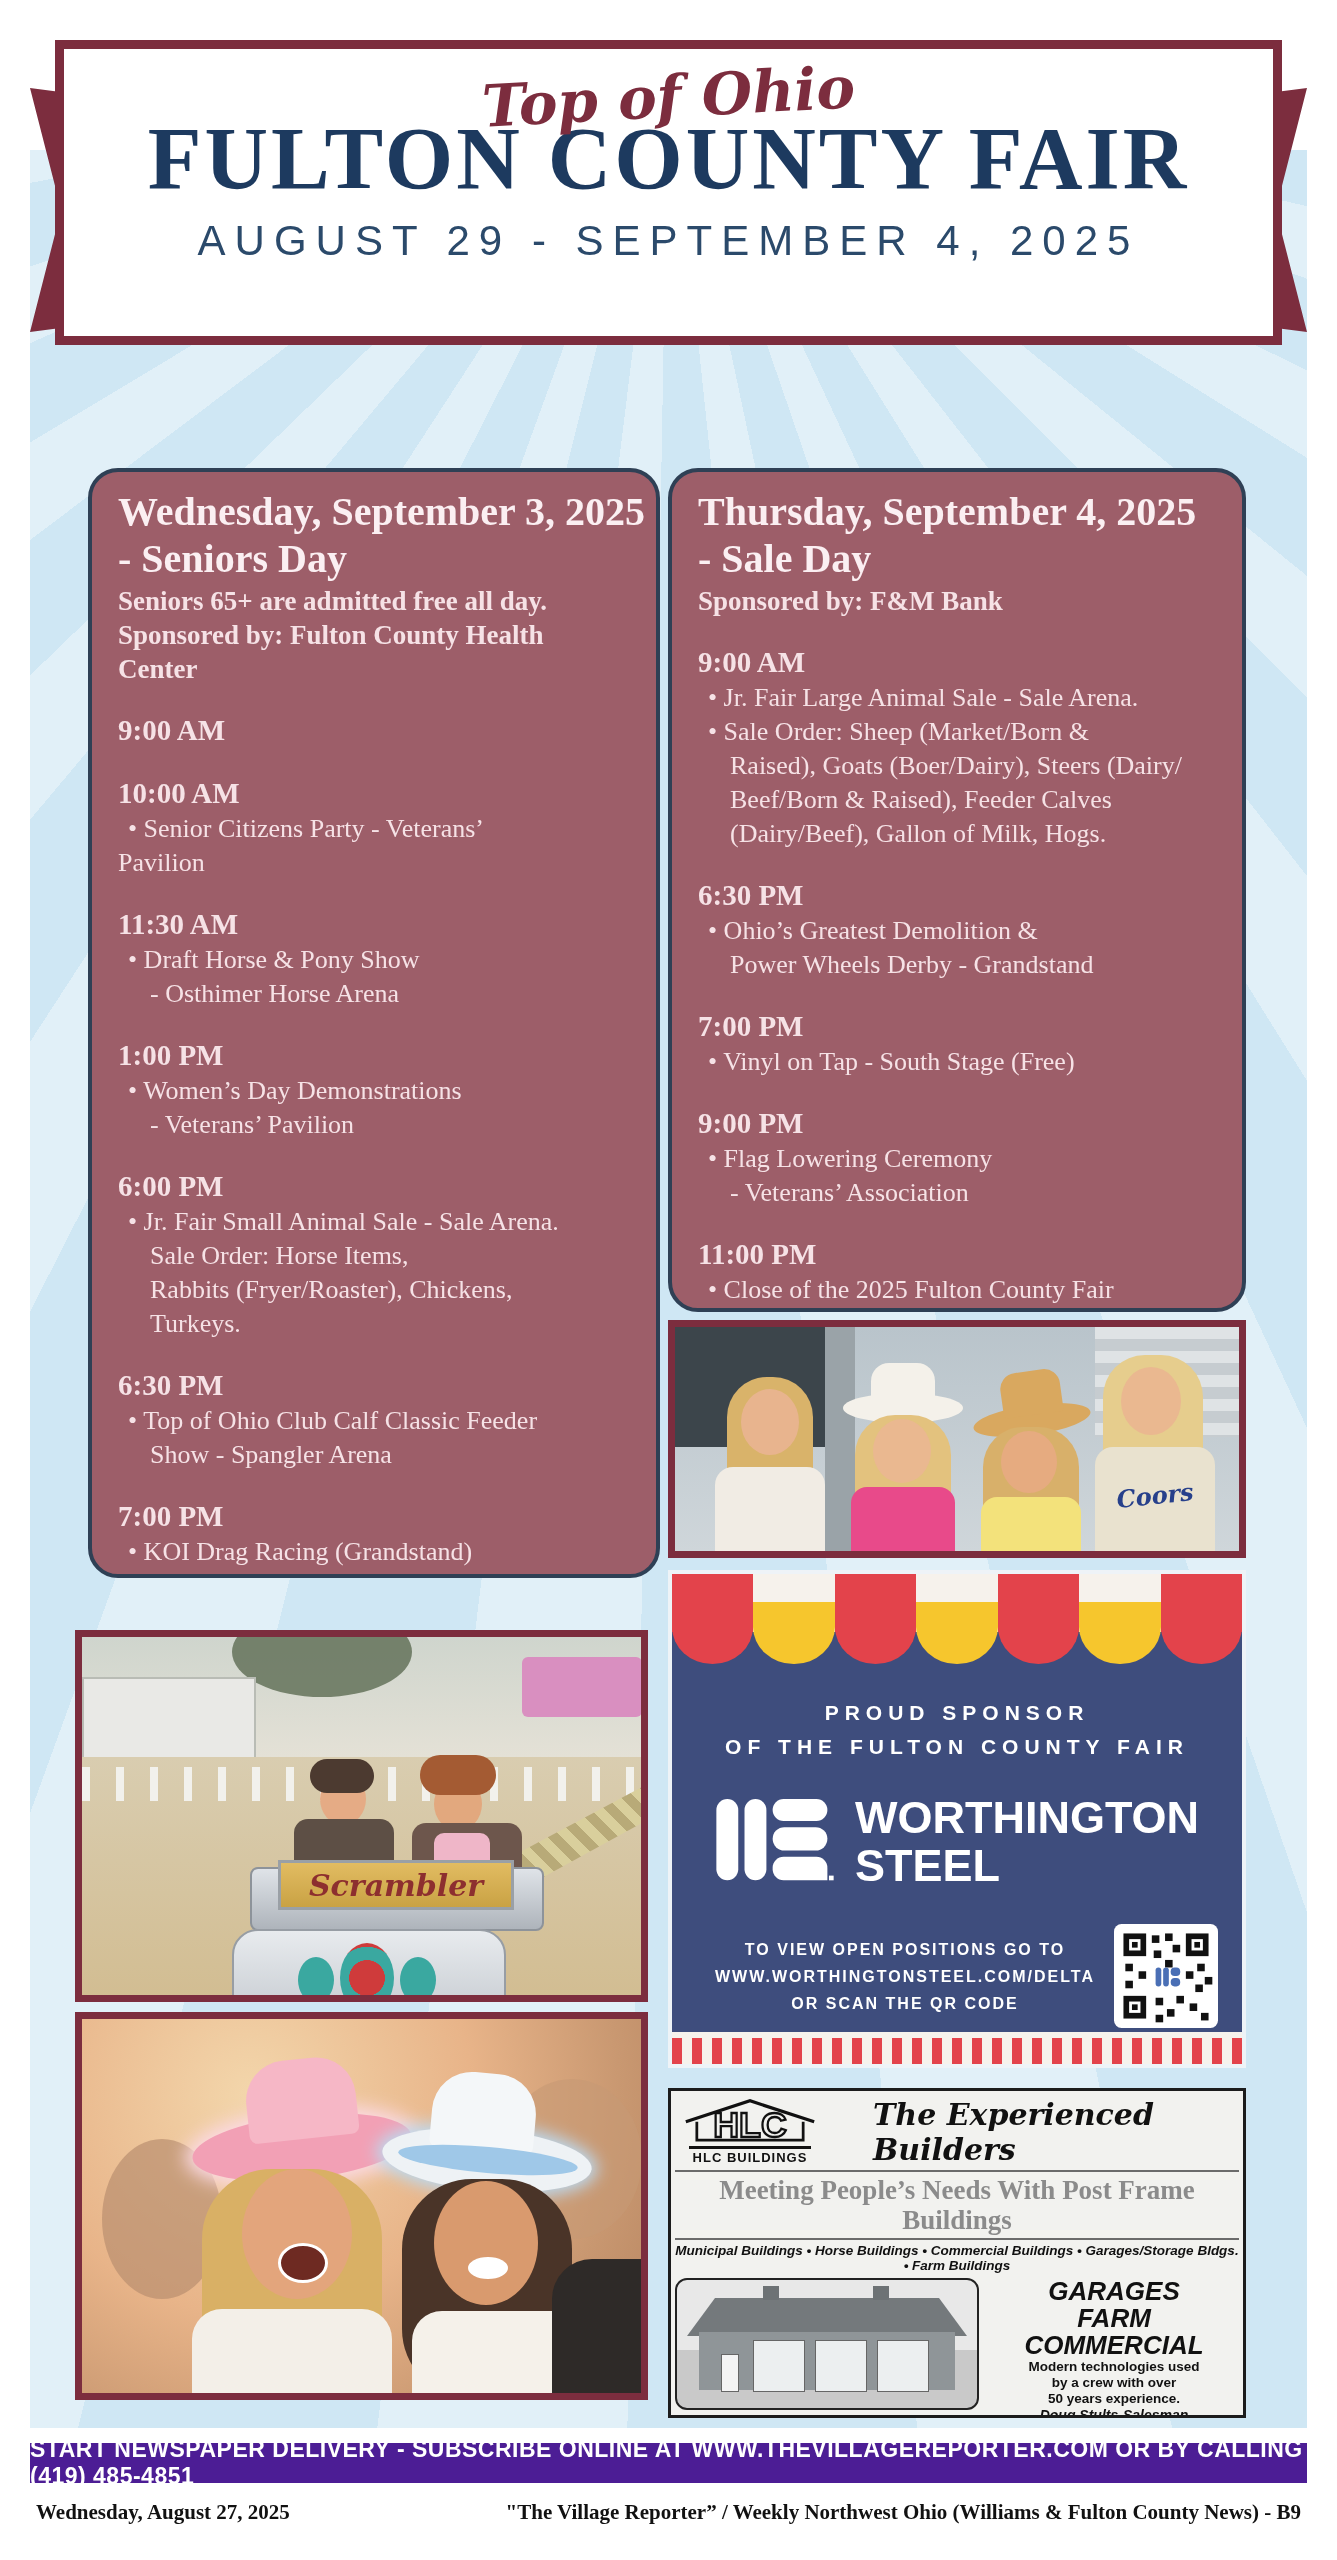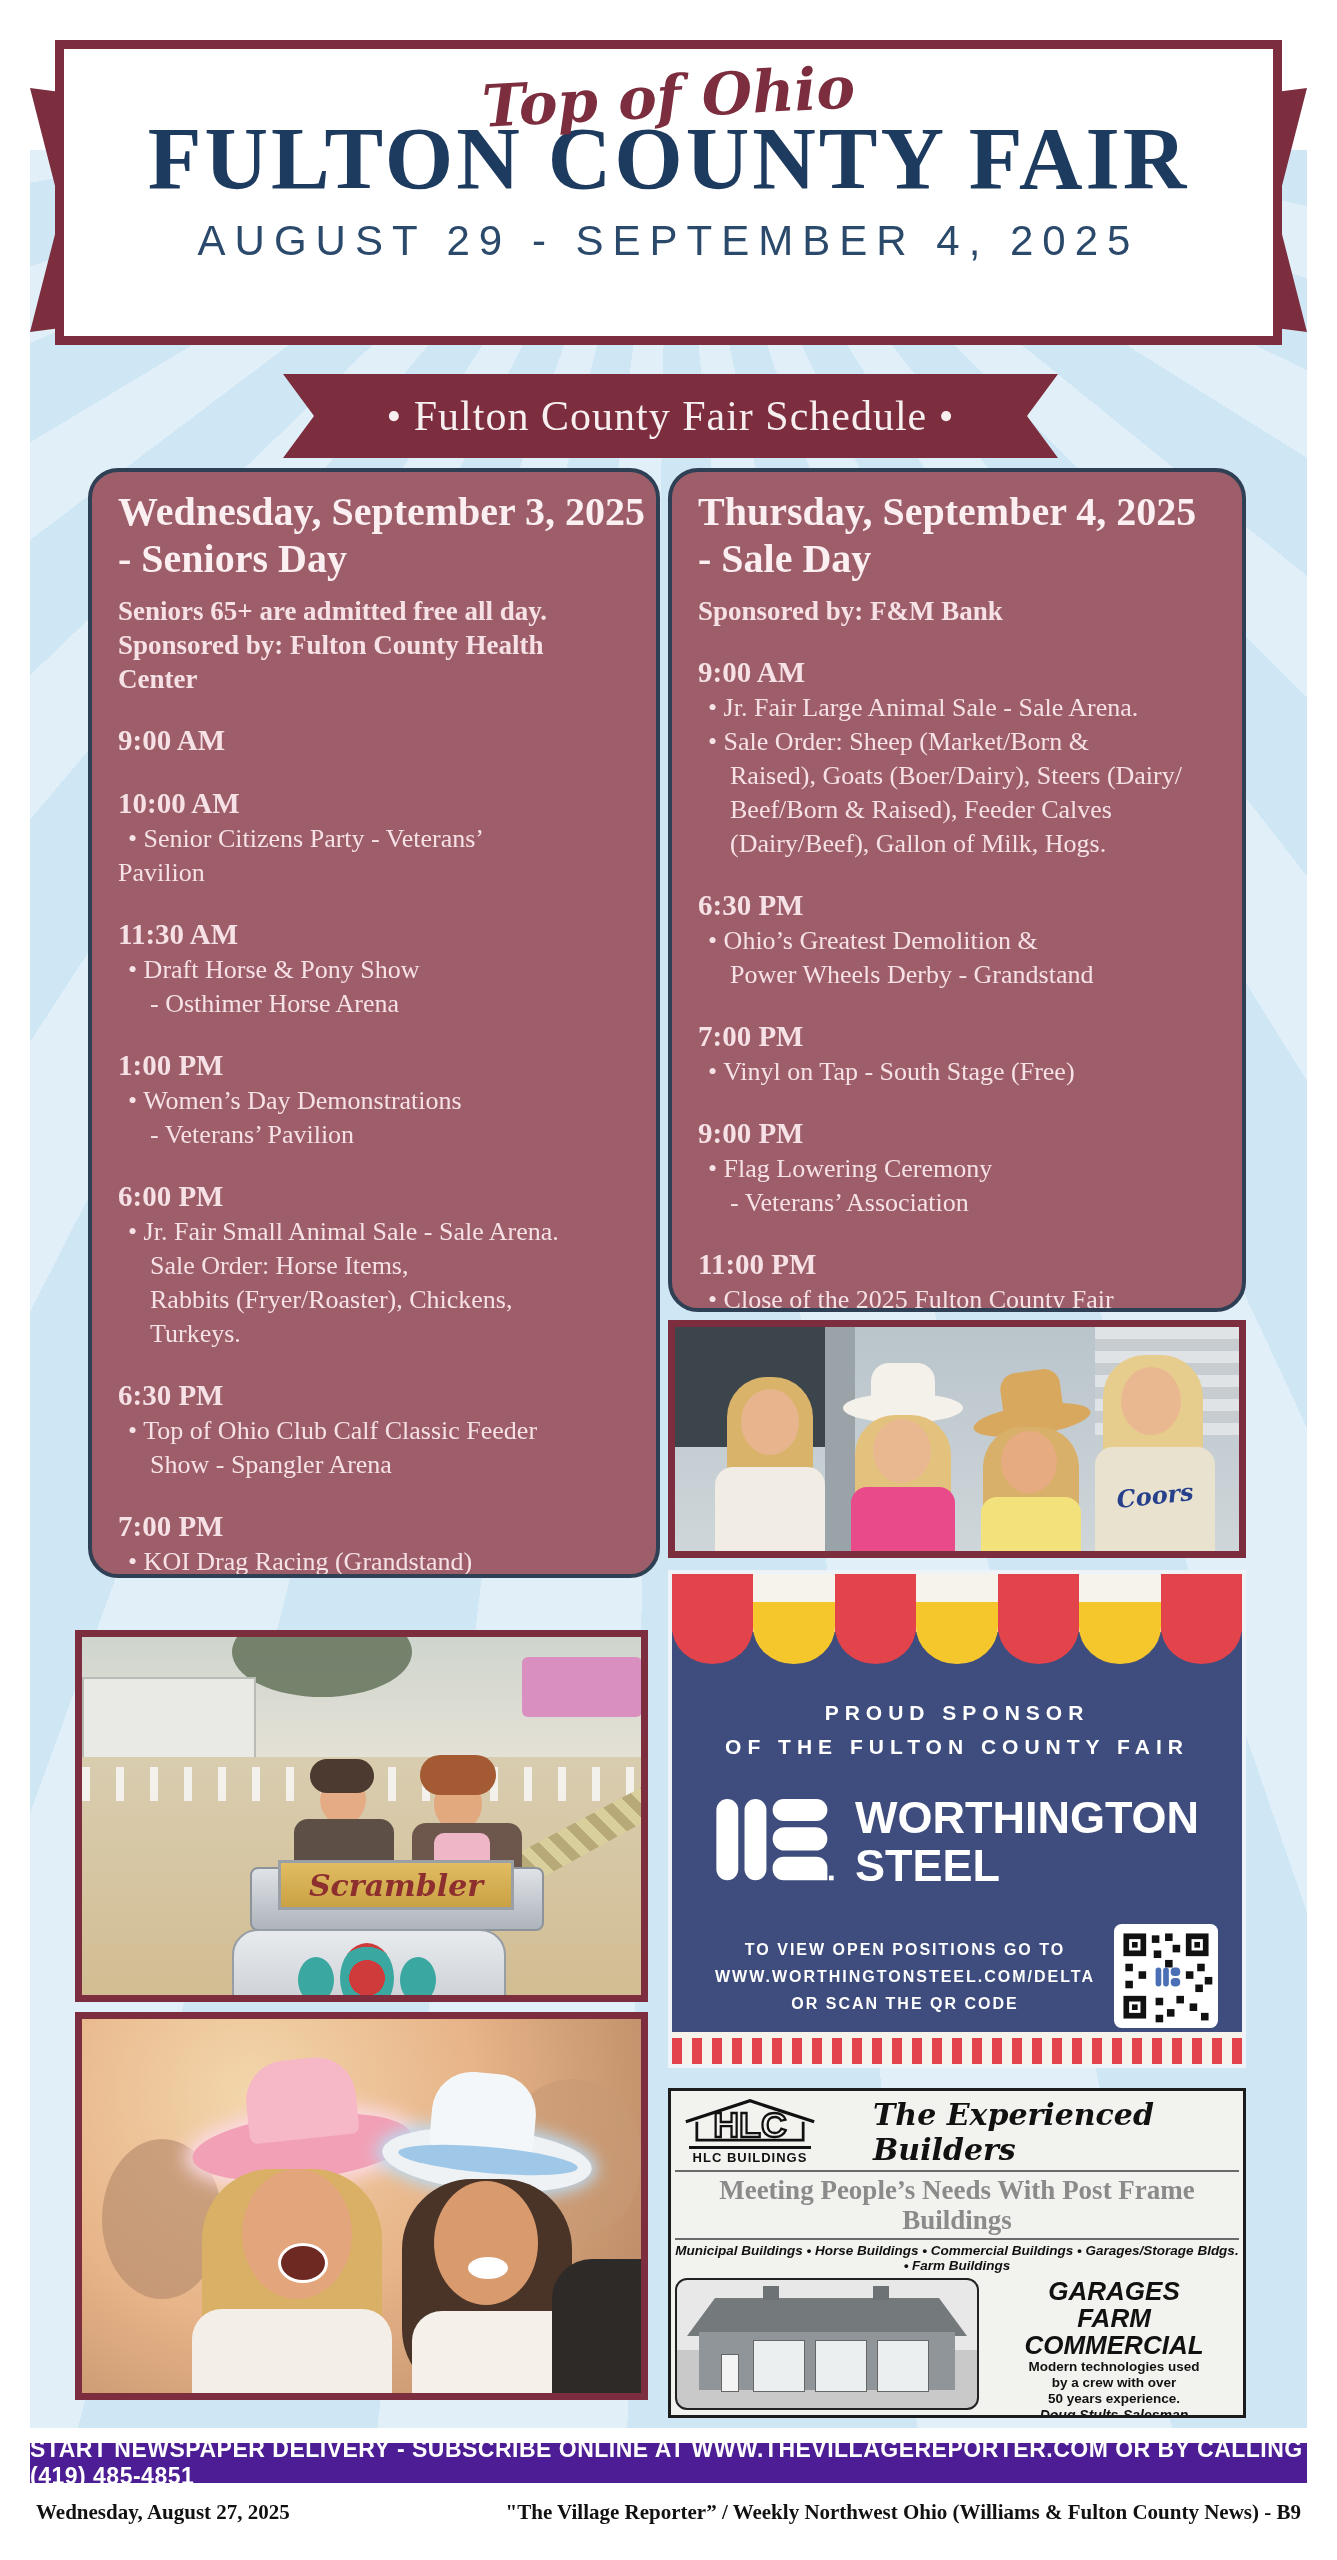--- a/index.html
+++ b/index.html
@@ -28,21 +28,21 @@
     clip-path:polygon(0 0,100% 0,96% 50%,100% 100%,0 100%,4% 50%);
     display:flex;align-items:center;justify-content:center;}
   .ribbon span{font-family:"Liberation Serif",serif;font-size:42px;color:#f7eef0;letter-spacing:1px;}
   
   .card{position:absolute;background:#9d5e69;border:4px solid #2f4055;border-radius:30px;
     box-sizing:border-box;padding:16px 26px;overflow:hidden;
     font-family:"Liberation Serif",serif;color:#f6e2e6;}
   .card.wed{left:88px;top:468px;width:572px;height:1110px;}
   .card.thu{left:668px;top:468px;width:578px;height:844px;}
   .card .title .ln{font-size:40px;font-weight:600;color:#fbeff2;line-height:47px;white-space:nowrap;}
-  .card .note{margin-top:12px;}
+  .card .note{margin-top:2px;}
   .card .note .ln{font-size:27px;font-weight:600;line-height:34px;white-space:nowrap;}
   .event{margin-top:26px;}
   .event .time{font-size:29px;font-weight:600;line-height:37px;}
   .event .line{font-size:26px;line-height:34px;white-space:nowrap;overflow:hidden;}
   .line.l-bullet{padding-left:10px;}
   .line.l-bullet::before{content:"• ";}
   .line.l-indent{padding-left:32px;}
   .line.l-flush{padding-left:0;}
   
   .photo{position:absolute;border:7px solid #7c2d3e;box-sizing:border-box;overflow:hidden;}
@@ -111,23 +111,20 @@
   <div class="blue-area"></div>
 
   <div class="tail left"></div>
   <div class="tail right"></div>
   <div class="banner-box">
     <div class="tagline">Top of Ohio</div>
     <div class="main-title">FULTON COUNTY FAIR</div>
     <div class="main-dates">AUGUST 29 - SEPTEMBER 4, 2025</div>
   </div>
 
-  <div class="ribbon">
-    <span>• Fulton County Fair Schedule •</span>
-  </div>
 
   <section class="card wed">
     <div class="title">
         <div class="ln">Wednesday, September 3, 2025</div>
         <div class="ln">- Seniors Day</div>
       </div>
     <div class="note">
         <div class="ln">Seniors 65+ are admitted free all day.</div>
         <div class="ln">Sponsored by: Fulton County Health</div>
         <div class="ln">Center</div>

